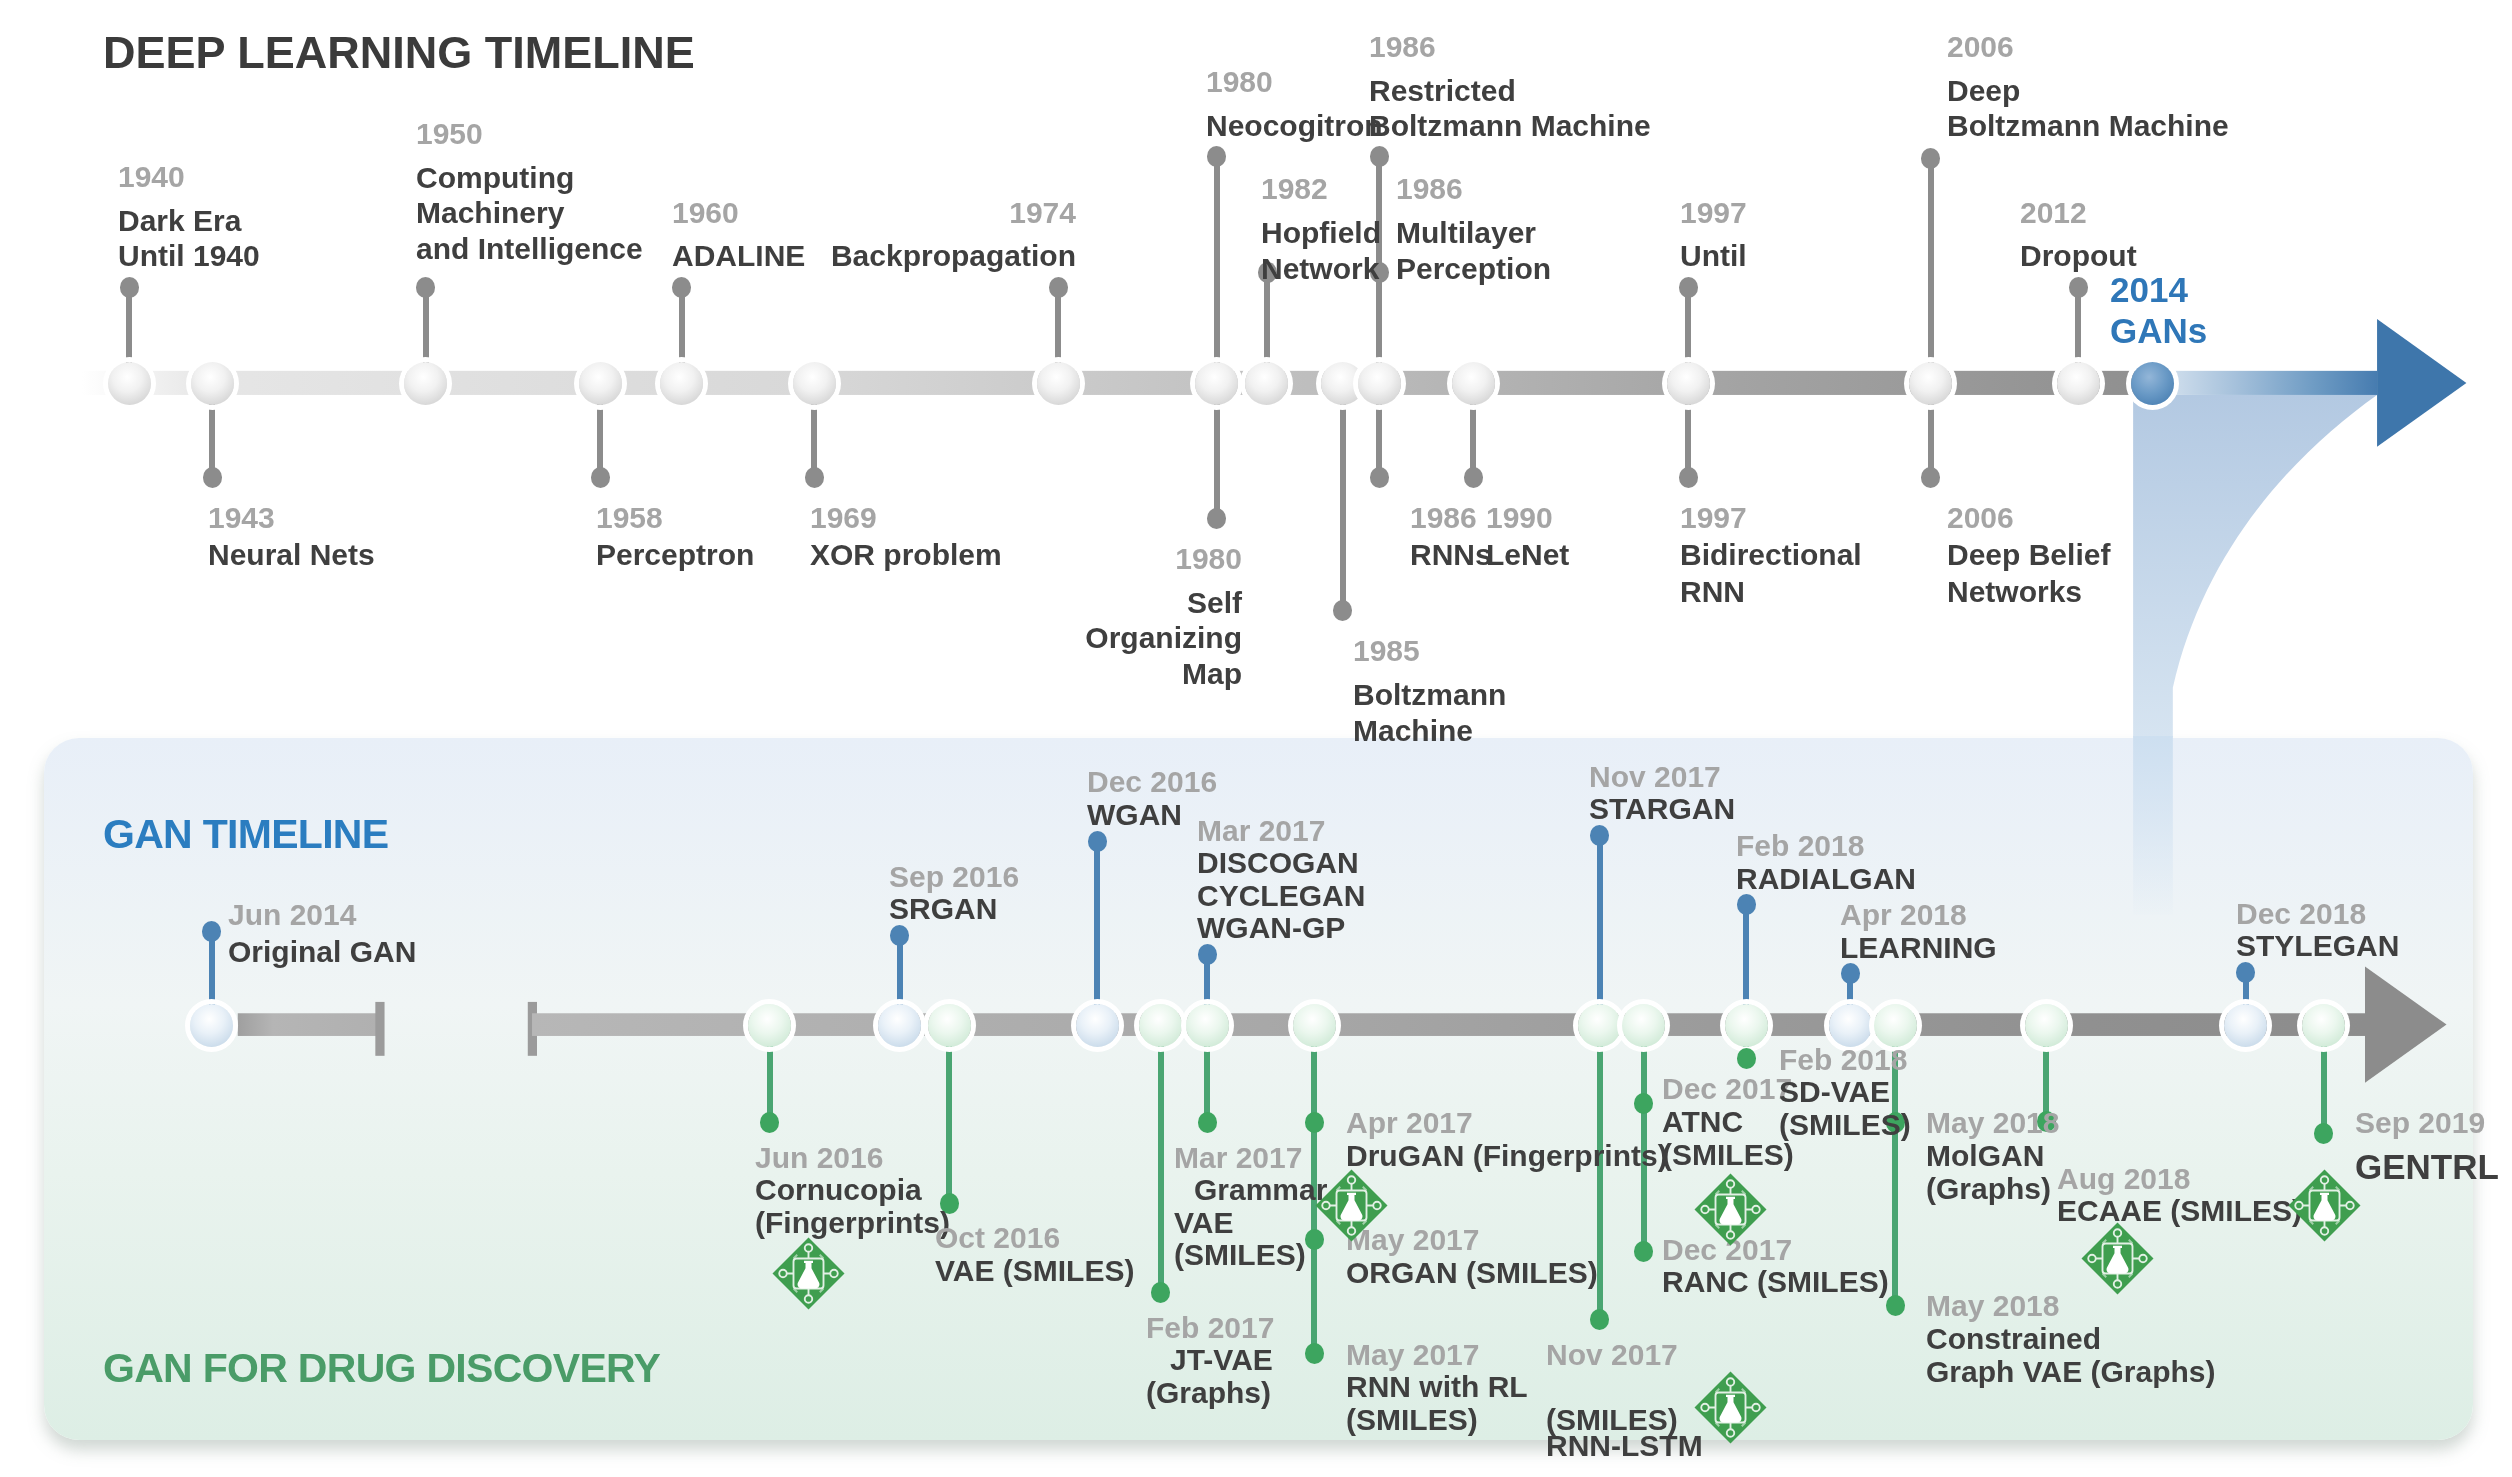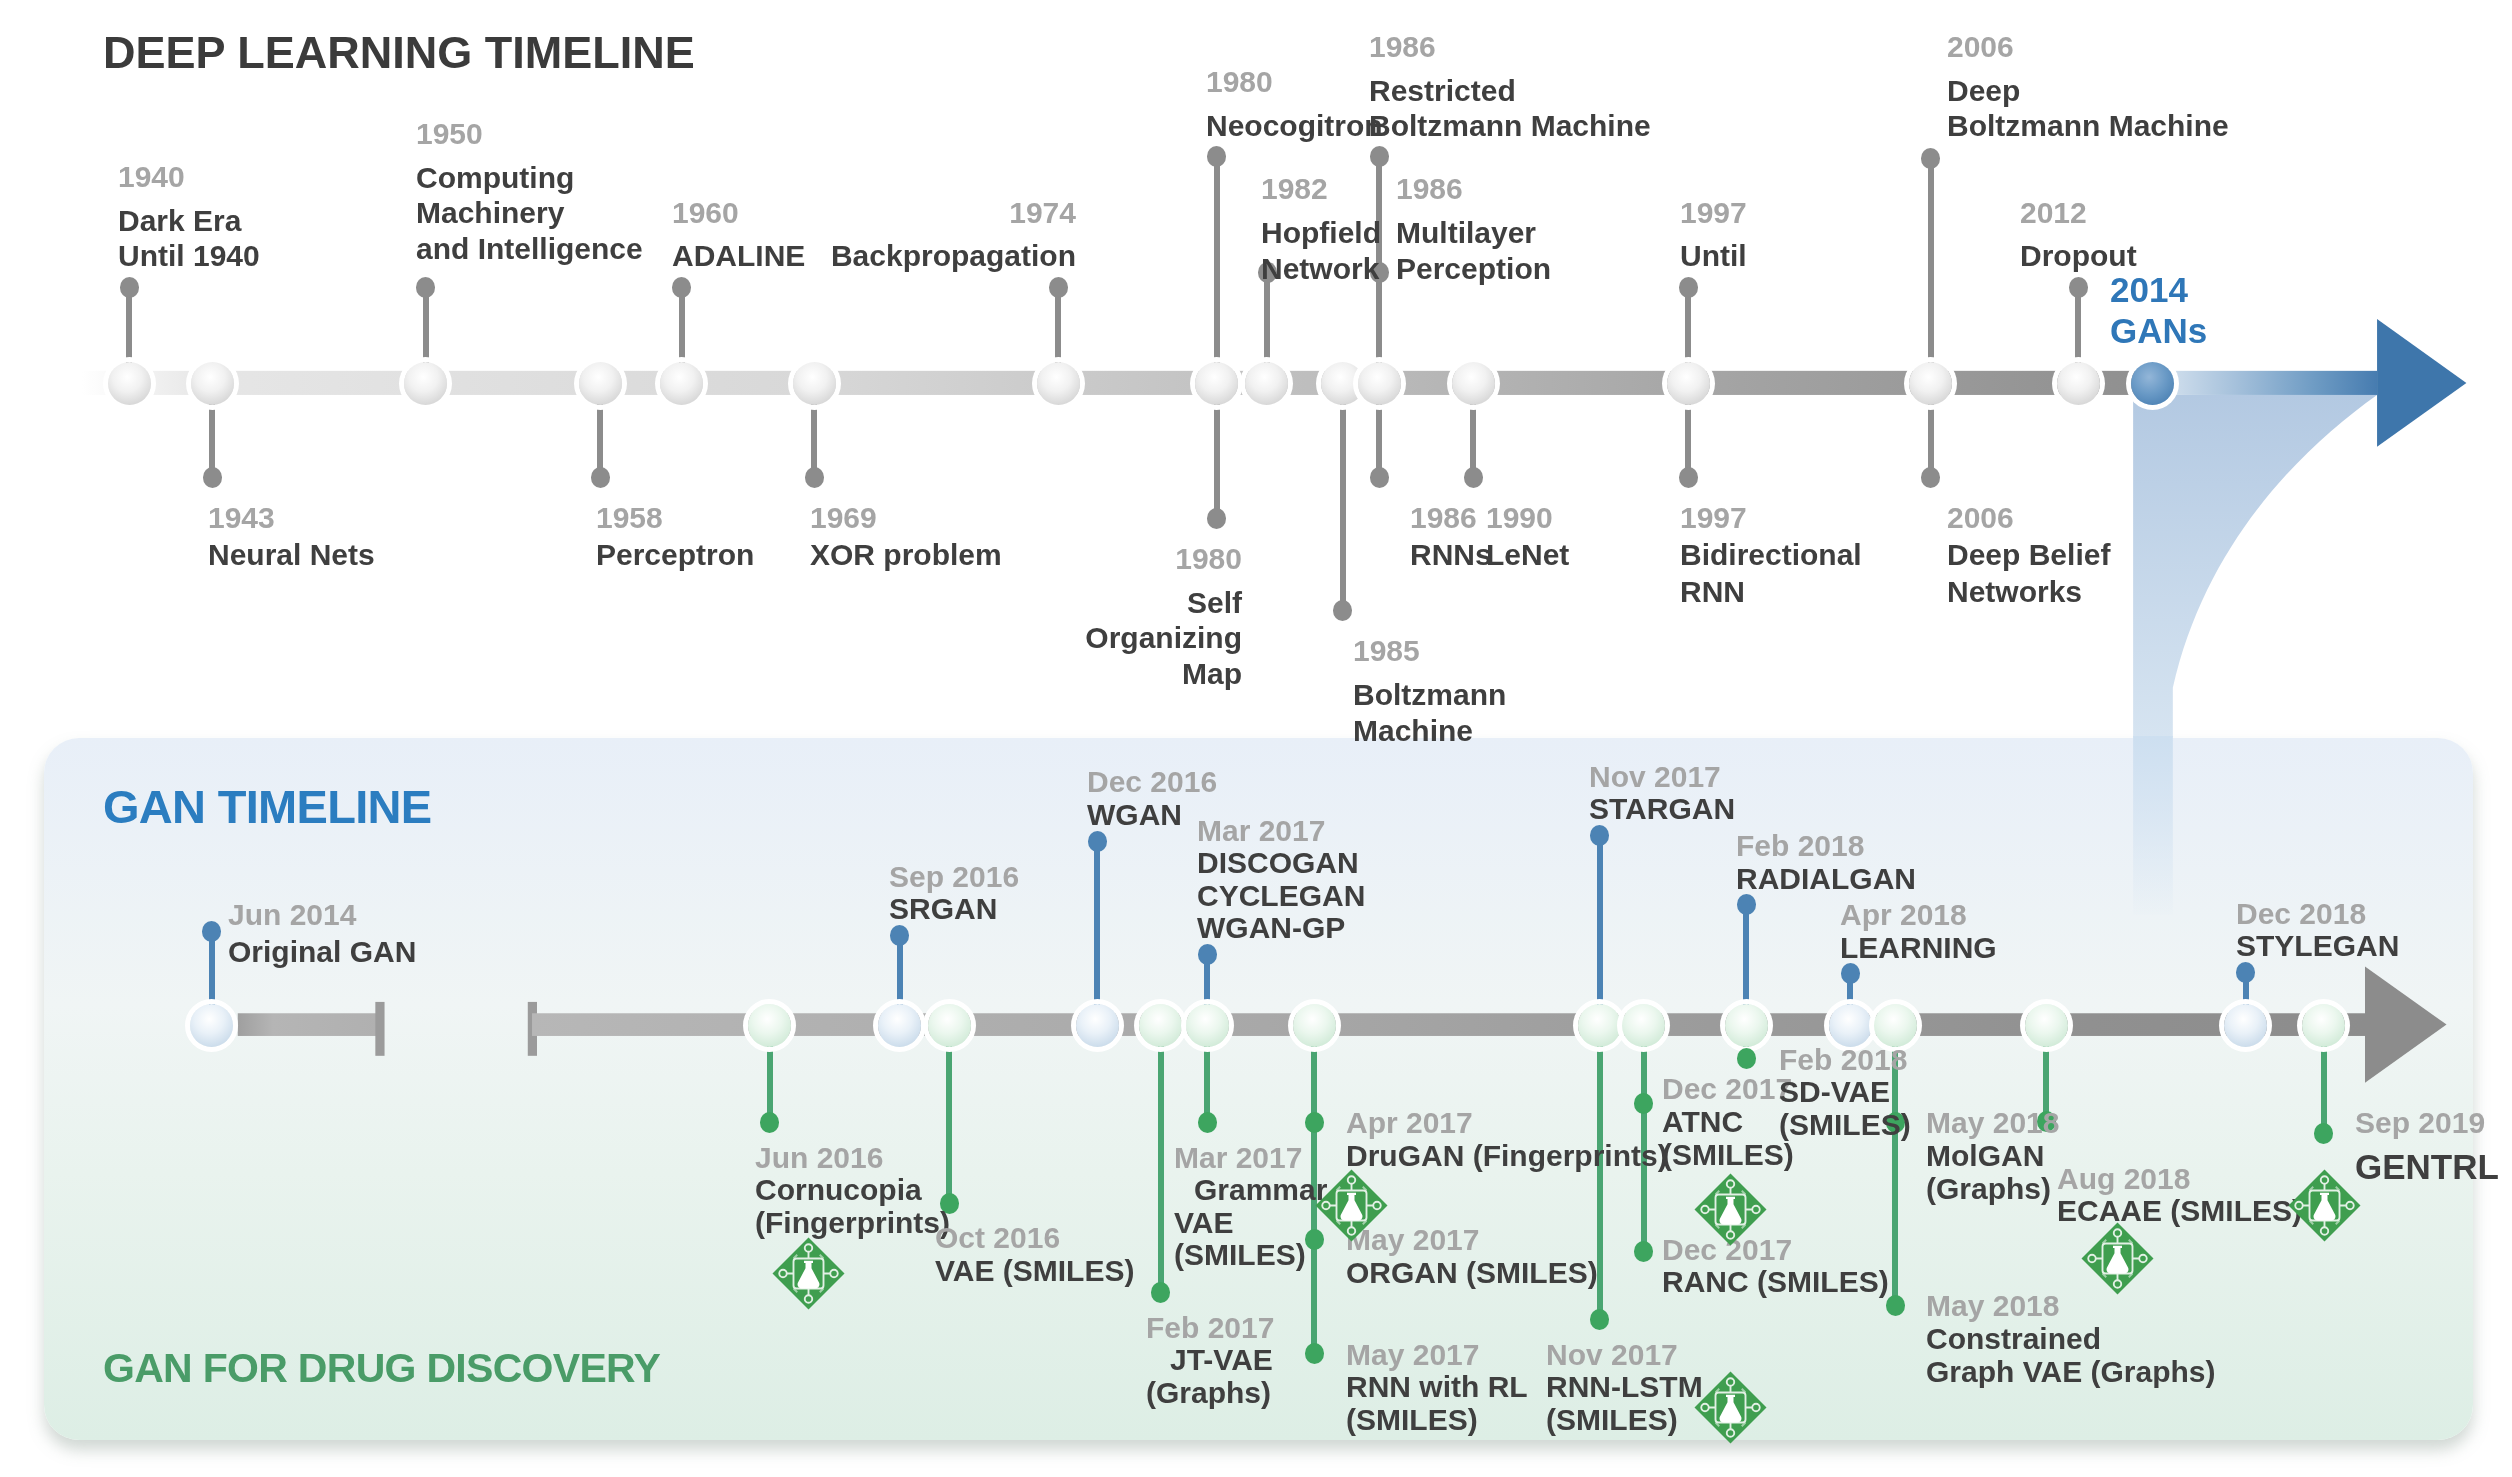--- a/index.html
+++ b/index.html
@@ -7,21 +7,21 @@
     position:relative;width:2512px;height:1477px;overflow:hidden;background:#fff;
     font-family:"Liberation Sans","DejaVu Sans",sans-serif;
   }
   .abs{position:absolute;}
   .main-title{font-size:45px;font-weight:bold;color:#3b3b3b;letter-spacing:0px;white-space:nowrap;}
   .panel{
     position:absolute;left:44px;top:738px;width:2429px;height:702px;border-radius:35px;
     background:linear-gradient(180deg,#e8eff8 0%,#f0f5f5 38%,#e9f3ee 62%,#ddeee5 100%);
     box-shadow:0 10px 15.6px rgba(120,140,130,.35);
   }
-  .gan-title{font-size:47px;font-weight:bold;color:#2b7dc0;white-space:nowrap;letter-spacing:-0.7px;}
+  .gan-title{font-size:41px;font-weight:bold;color:#2b7dc0;white-space:nowrap;letter-spacing:-0.7px;margin-top:32px;}
   .drug-title{font-size:41px;font-weight:bold;color:#4a9c68;white-space:nowrap;letter-spacing:-0.7px;}
   .lbl{position:absolute;font-weight:bold;font-size:30px;line-height:33px;white-space:nowrap;}
   .lbl.yr{color:#a5a5a5;}
   .lbl.nm{color:#3f3f3f;}
   .lbl.blue{color:#2f77b8;}
   .lbl.big{font-size:35px;}
   .stem{position:absolute;width:5.7px;border-radius:2.8px;}
   .stem.g{background:#8c8c8c;} .stem.b{background:#4c83b4;} .stem.gn{background:#4aa572;}
   .dot{position:absolute;width:19px;height:20.6px;border-radius:50%;}
   .dot.g{background:#8c8c8c;} .dot.b{background:#4c83b4;} .dot.gn{background:#3da55f;}
@@ -311,21 +311,21 @@
       <div class="lbl yr" style="top: 1106px; left: 1346px;">Apr 2017</div>
       <div class="lbl nm" style="top: 1139px; left: 1346px;">DruGAN (Fingerprints)</div>
       <div class="lbl yr" style="top: 1223px; left: 1346px;">May 2017</div>
       <div class="lbl nm" style="top: 1256px; left: 1346px;">ORGAN (SMILES)</div>
       <div class="lbl yr" style="top: 1338px; left: 1346px;">May 2017</div>
       <div class="lbl nm" style="top: 1370px; left: 1346px;">RNN with RL</div>
       <div class="lbl nm" style="top: 1403px; left: 1346px;">(SMILES)</div>
       <div class="lbl yr" style="top: 760px; left: 1589px;">Nov 2017</div>
       <div class="lbl nm" style="top: 792px; left: 1589px;">STARGAN</div>
       <div class="lbl yr" style="top: 1338px; left: 1546px;">Nov 2017</div>
-      <div class="lbl nm" style="top: 1370px; left: 1546px;">RNN-LSTM</div>
+      <div class="lbl nm" style="top: 1429px; left: 1546px;">RNN-LSTM</div>
       <div class="lbl nm" style="top: 1403px; left: 1546px;">(SMILES)</div>
       <div class="lbl yr" style="top: 1072px; left: 1662px;">Dec 2017</div>
       <div class="lbl nm" style="top: 1105px; left: 1662px;">ATNC</div>
       <div class="lbl nm" style="top: 1138px; left: 1662px;">(SMILES)</div>
       <div class="lbl yr" style="top: 1233px; left: 1662px;">Dec 2017</div>
       <div class="lbl nm" style="top: 1265px; left: 1662px;">RANC (SMILES)</div>
       <div class="lbl yr" style="top: 829px; left: 1736px;">Feb 2018</div>
       <div class="lbl nm" style="top: 862px; left: 1736px;">RADIALGAN</div>
       <div class="lbl yr" style="top: 1043px; left: 1779px;">Feb 2018</div>
       <div class="lbl nm" style="top: 1075px; left: 1779px;">SD-VAE</div>

